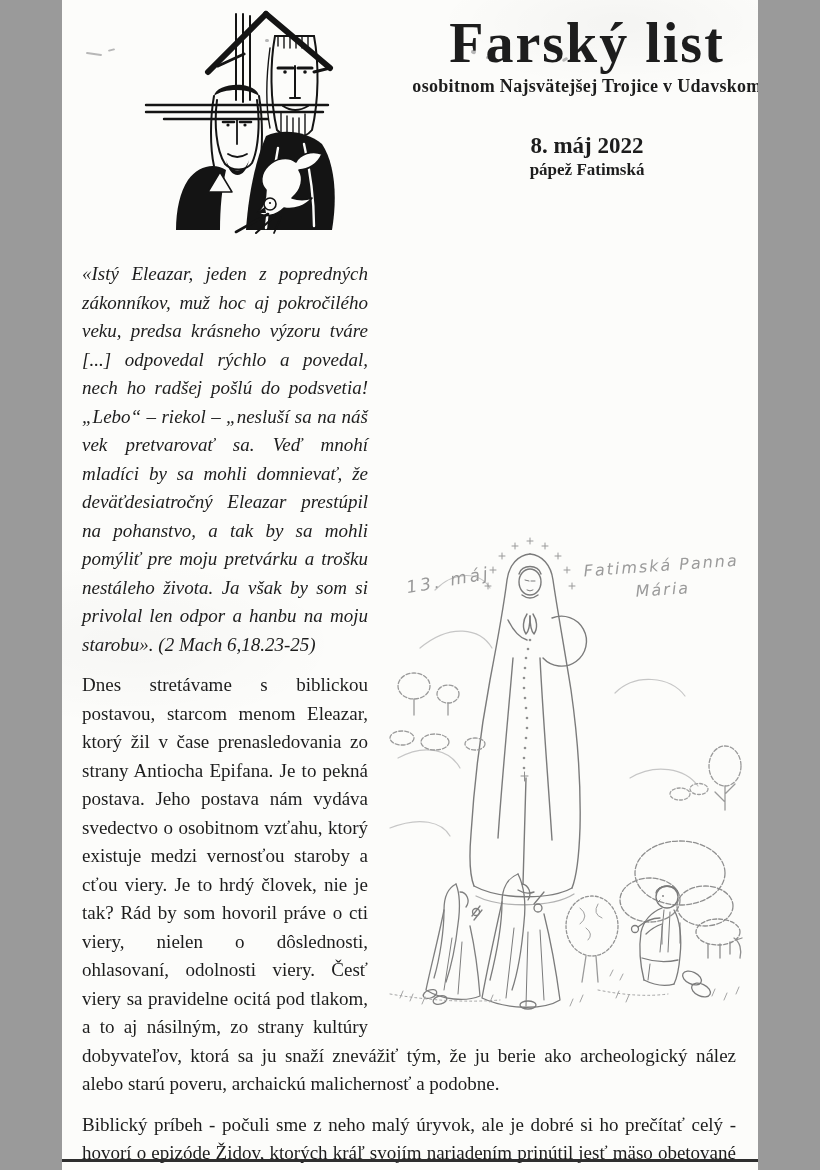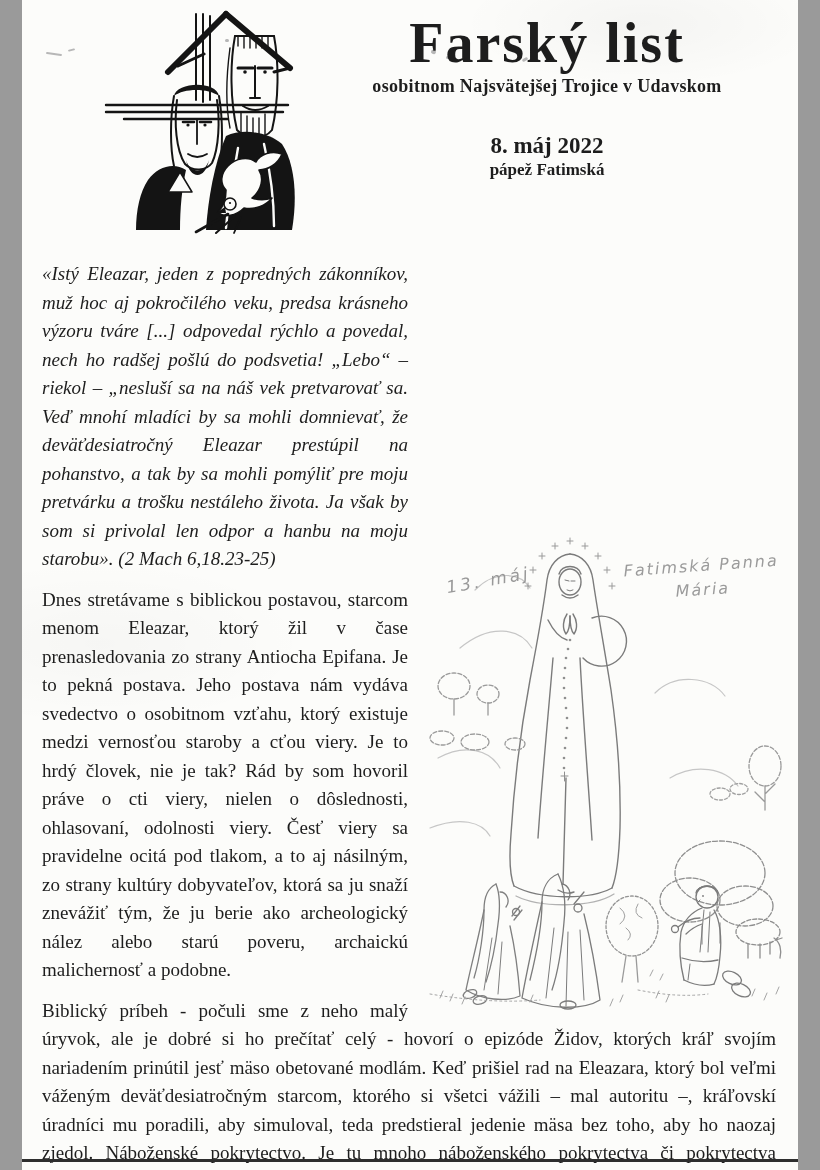--- a/index.html
+++ b/index.html
@@ -1,17 +1,17 @@
 <!DOCTYPE html>
 <html lang="sk"><head>
 <meta charset="utf-8">
 <style>
   html,body { margin:0; padding:0; background:#9a9a9a; }
   .page {
-    position:relative; width:776px; height:1170px; margin:0 auto;
+    position:relative; width:696px; height:1170px; margin:0 auto;
     background:
       radial-gradient(ellipse 260px 90px at 80% 2%, rgba(0,0,0,0.03), transparent 70%),
       radial-gradient(ellipse 300px 120px at 10% 55%, rgba(0,0,0,0.025), transparent 70%),
       #fcfcfa;
     font-family:"Liberation Serif", serif;
     color:#1d1d1d;
     overflow:hidden;
   }
   
   .masthead { position:relative; height:240px; }

